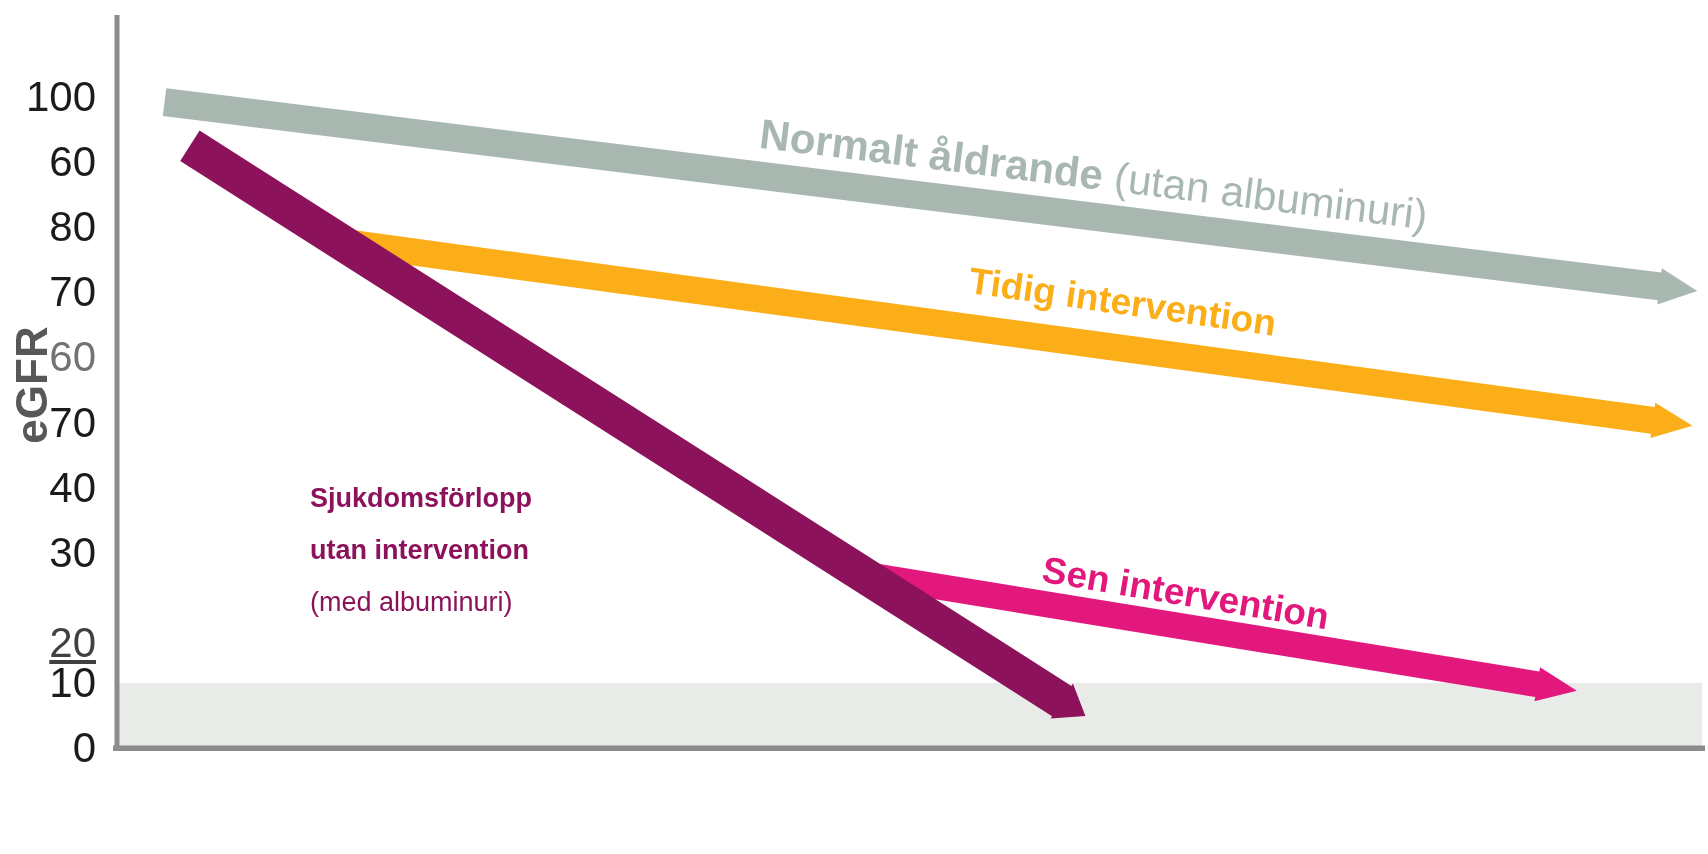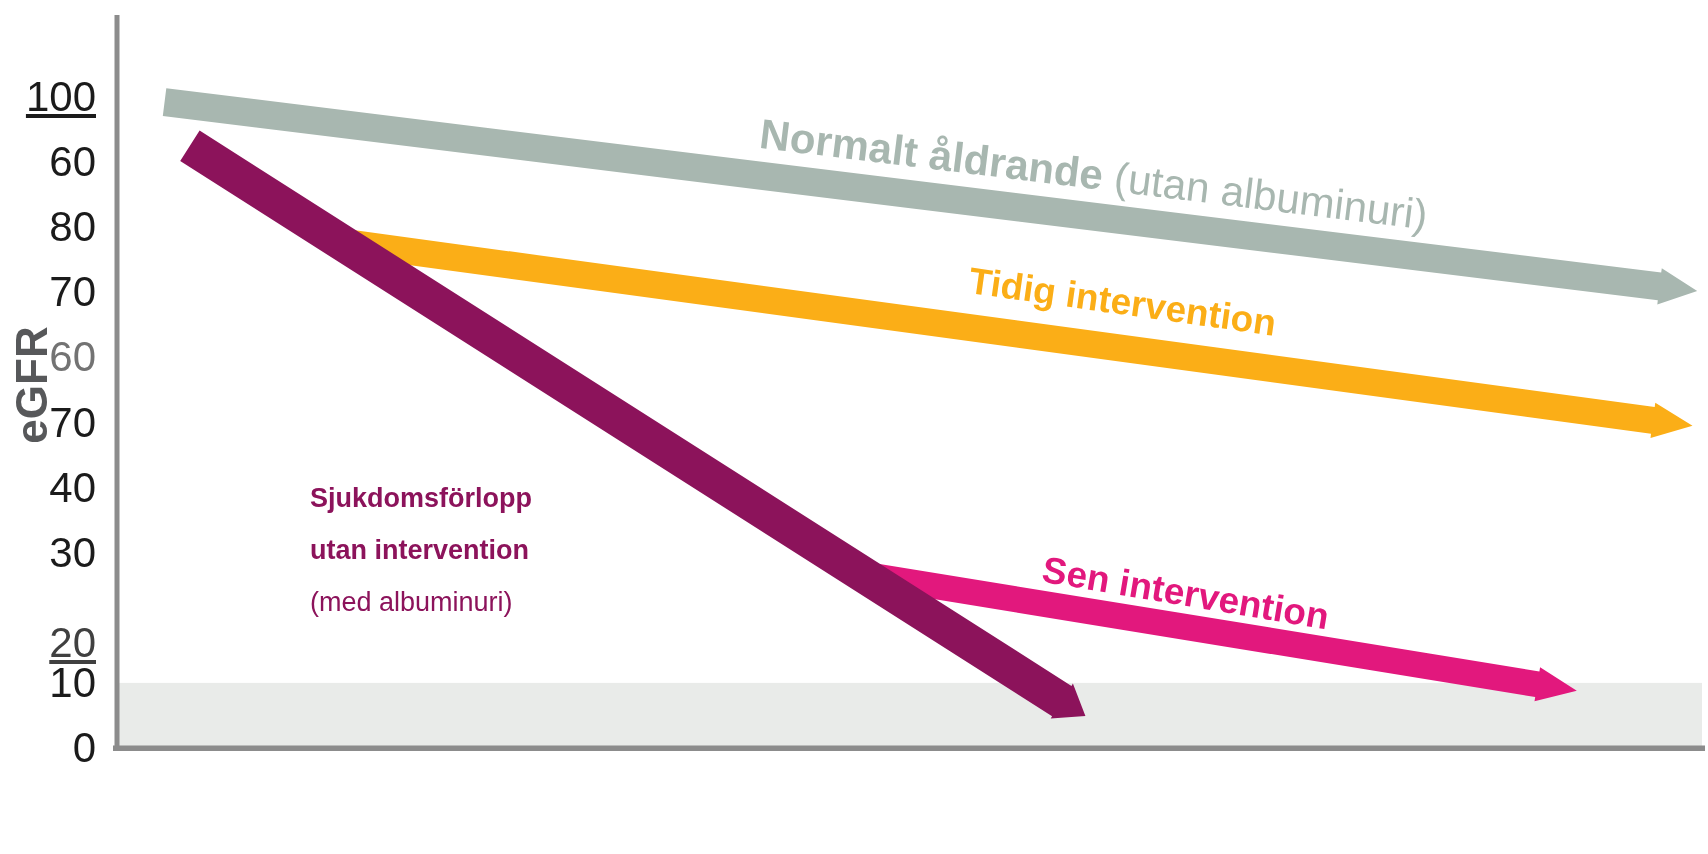--- a/index.html
+++ b/index.html
@@ -62,21 +62,21 @@
       <div class="ytick" style="top: 724px; color: rgb(27, 27, 27);">0</div>
       <div class="ytick" style="top: 658.9px; color: rgb(27, 27, 27);">10</div>
       <div class="ytick" style="top: 619px; color: #404040; text-decoration: underline;">20</div>
       <div class="ytick" style="top: 528.7px; color: rgb(27, 27, 27);">30</div>
       <div class="ytick" style="top: 463.6px; color: rgb(27, 27, 27);">40</div>
       <div class="ytick" style="top: 398.5px; color: rgb(27, 27, 27);">70</div>
       <div class="ytick" style="top: 333.4px; color: #737373;">60</div>
       <div class="ytick" style="top: 268.3px; color: rgb(27, 27, 27);">70</div>
       <div class="ytick" style="top: 203.2px; color: rgb(27, 27, 27);">80</div>
       <div class="ytick" style="top: 138.1px; color: rgb(27, 27, 27);">60</div>
-      <div class="ytick" style="top: 73px; color: rgb(27, 27, 27); text-decoration: underline;">100</div>
+      <div class="ytick" style="top: 73px; color: rgb(27, 27, 27);">100</div>
     </div>
 
   <div class="axis-title y" style="color: rgb(87, 88, 90);">eGFR</div>
 
 
   <div class="series-label lbl-normal" style="color: rgb(168, 183, 176);">
     <span class="b">Normalt åldrande</span><span class="reg"> (utan albuminuri)</span>
   </div>
 
   <div class="series-label lbl-tidig" style="color: rgb(251, 174, 23);">

